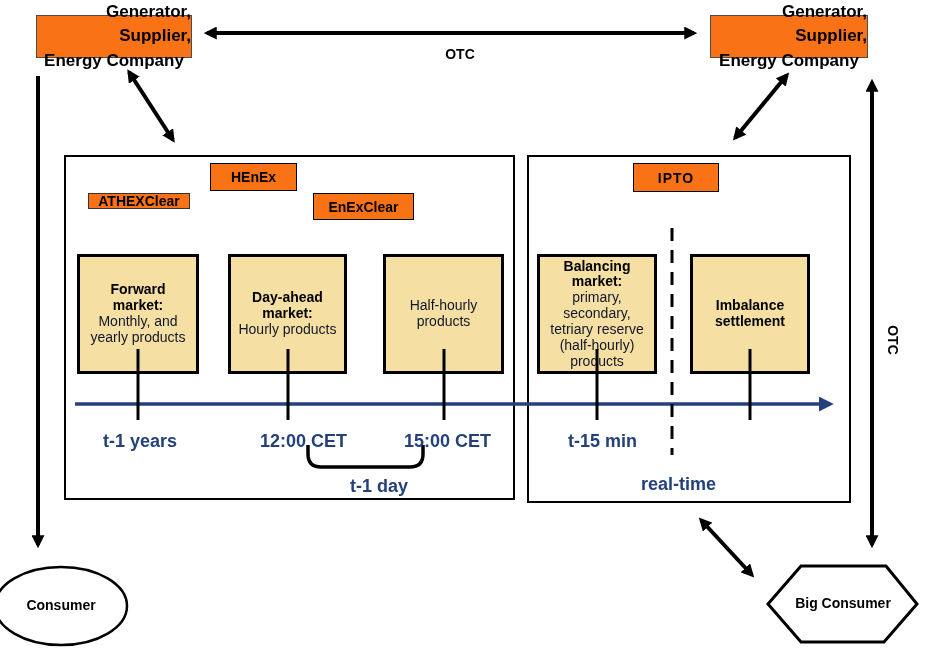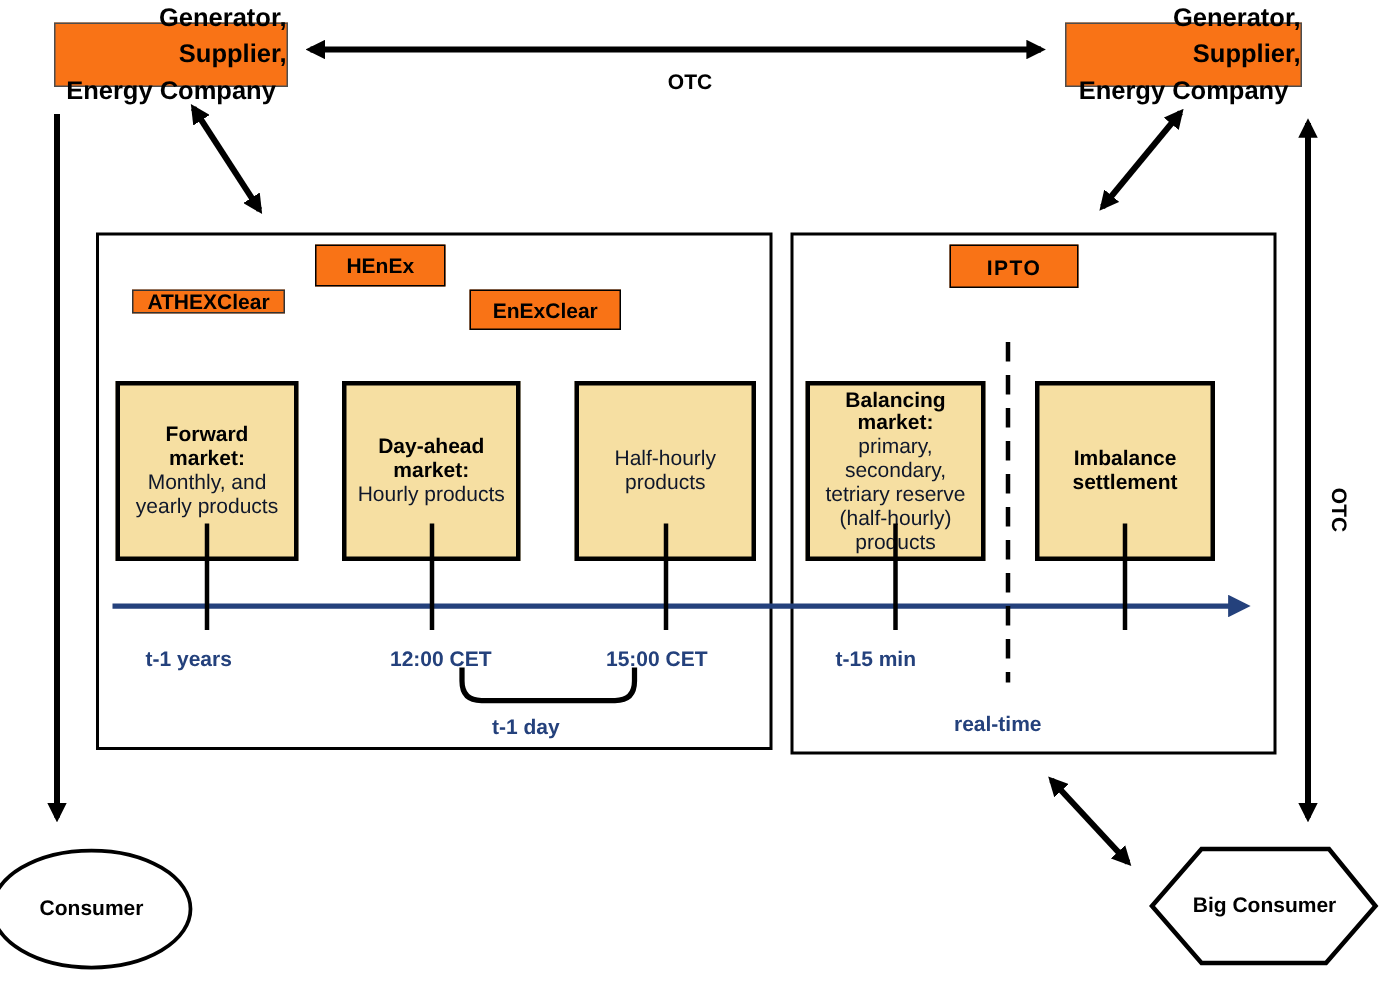--- a/index.html
+++ b/index.html
@@ -26,21 +26,21 @@
   }
   .tag-box.thin{border-width:1px;border-color:#333;}
   .market{
     background:#f6dfa2;border:3px solid #000;
     display:flex;flex-direction:column;align-items:center;justify-content:center;
     text-align:center;font-size:14px;line-height:1.13;padding:2px;margin-top:24px;
   }
   .market .mtitle{font-weight:bold;max-width:86px;}
   .market .mdesc{color:#0f172a;max-width:112px;}
   .blue-label{
-    color:#24417c;font-weight:bold;font-size:14px;text-align:left;white-space:nowrap;
+    color:#24417c;font-weight:bold;font-size:18px;text-align:right;white-space:nowrap;
   }
   .black-label{font-weight:bold;font-size:14px;text-align:center;white-space:nowrap;}
   .otc-vertical{
     display:flex;align-items:center;justify-content:center;
     transform:rotate(90deg);
   }
 </style>
 </head>
 <body>
 

